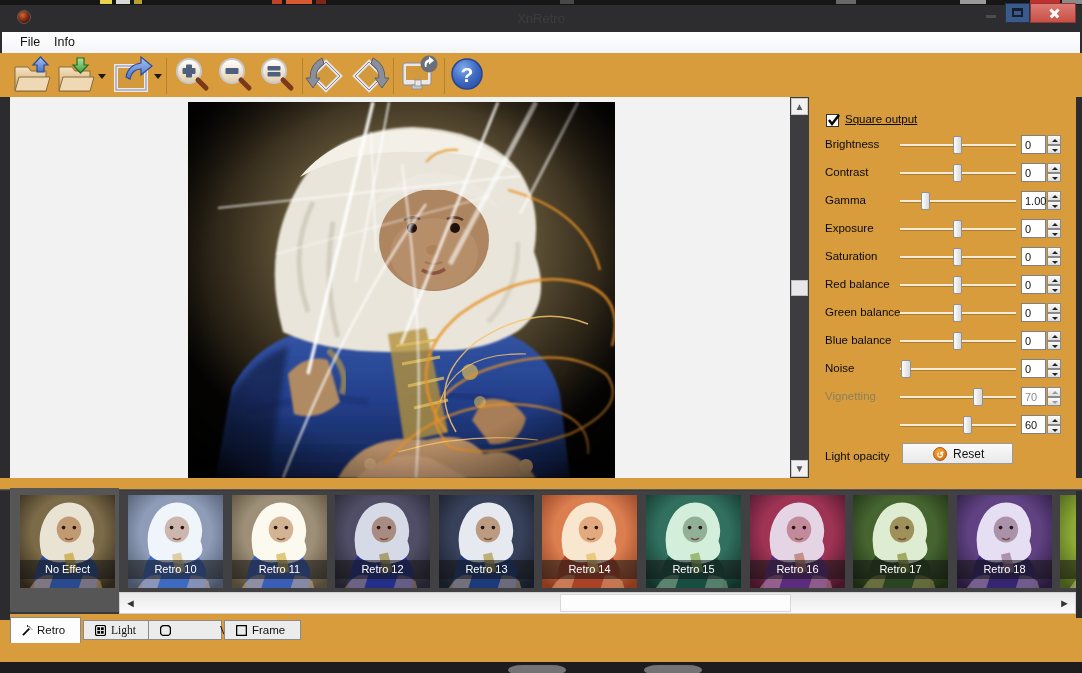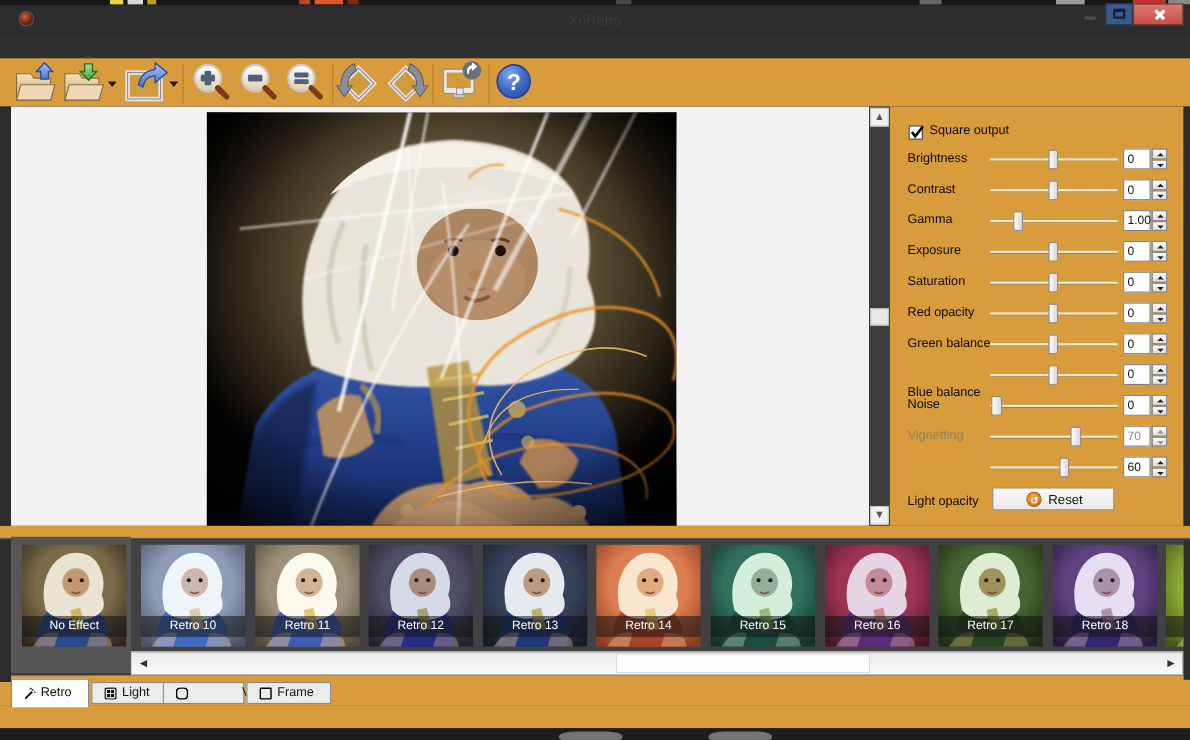--- a/index.html
+++ b/index.html
@@ -36,21 +36,21 @@
 
 
 #vscroll { position:absolute; left:790px; top:0; width:19px; height:381px; background:#3d3d3f; }
 .sbtn { position:absolute; left:1px; width:17px; height:17px; background:#f1f1f1; border:1px solid #c8c8c8; color:#5a5a5a; font-size:10px; text-align:center; line-height:15px; }
 #vthumb { position:absolute; left:1px; top:183px; width:17px; height:16px; background:#e8e8e8; border:1px solid #bdbdbd; }
 
 
 #panel { position:absolute; left:809px; top:0; width:267px; height:381px; background:#d89c3c; }
 #checkbox { position:absolute; left:17px; top:17px; width:13px; height:13px; background:#fff; border:1.5px solid #333; }
 #checkbox svg { position:absolute; left:0px; top:-2px; }
-#cblabel { position:absolute; left:36px; top:16px; font-size:11.5px; color:#0a0a0a; }
+#cblabel { position:absolute; left:36px; top:16px; font-size:11.5px; color:#0a0a0a;text-decoration:underline; }
 .slab { position:absolute; left:16px; font-size:11.5px; color:#0a0a0a; }
 .slab.gray { color:#8d8159; }
 .strack { position:absolute; left:91px; width:116px; height:3px; background:#f4ecd8; border-bottom:1px solid #a87e2e; }
 .sthumb { position:absolute; width:9.4px; height:18px; background:linear-gradient(90deg,#fdfdfd,#d8d8d8); border:1px solid #909090; border-radius:2px; }
 .vbox { position:absolute; left:212px; width:25px; height:19px; background:#fff; border:1px solid #808080; font-size:11px; color:#111; padding:3px 0 0 3px; }
 .spin { position:absolute; left:238px; width:14px; height:19px; }
 .spinb { width:14px; height:9.5px; background:linear-gradient(#fbfbfb,#dedede); border:1px solid #8a8a8a; position:relative; }
 .ua,.da { position:absolute; left:4px; width:0; height:0; border-left:3px solid transparent; border-right:3px solid transparent; }
 .ua { top:3px; border-bottom:3.6px solid #222; }
 .da { top:3px; border-top:3.6px solid #222; }
@@ -111,20 +111,24 @@
    <div id="title">XnRetro</div>
    <div id="minbtn"></div>
    <div id="maxbtn">
         <div></div>
       </div>
    <div id="closebtn">
         <div class="x1"></div>
         <div class="x2"></div>
       </div>
  </div>
+ <div class="abs" id="menubar">
+   <span style="left:18px;">File</span>
+      <span style="left:52px;">Info</span>
+ </div>
  <div class="abs" id="toolbar"><svg width="500" height="44" viewBox="0 0 500 44" xmlns="http://www.w3.org/2000/svg">
 <defs>
 <linearGradient id="fold" x1="0" y1="0" x2="0" y2="1">
  <stop offset="0%" stop-color="#f4e3c4"></stop>
             <stop offset="45%" stop-color="#e3c597"></stop>
             <stop offset="100%" stop-color="#c49d67"></stop>
 </linearGradient>
 <linearGradient id="barr" x1="0" y1="0" x2="0" y2="1">
  <stop offset="0%" stop-color="#a8c4f0"></stop>
             <stop offset="100%" stop-color="#4a74cc"></stop>
@@ -378,21 +382,21 @@
 <div class="sthumb" style="left:143.7px;top:151px;"></div>
 <div class="vbox" style="top:150px;">0</div>
 <div class="spin" style="top:150px;">
  <div class="spinb">
             <span class="ua"></span>
           </div>
  <div class="spinb">
             <span class="da"></span>
           </div>
 </div>
-<div class="slab" style="top:181px;">Red opacity</div>
+<div class="slab" style="top:181px;">Red balance</div>
 <div class="strack" style="top:187px;"></div>
 <div class="sthumb" style="left:143.7px;top:179px;"></div>
 <div class="vbox" style="top:178px;">0</div>
 <div class="spin" style="top:178px;">
  <div class="spinb">
             <span class="ua"></span>
           </div>
  <div class="spinb">
             <span class="da"></span>
           </div>
@@ -402,21 +406,21 @@
 <div class="sthumb" style="left:143.7px;top:207px;"></div>
 <div class="vbox" style="top:206px;">0</div>
 <div class="spin" style="top:206px;">
  <div class="spinb">
             <span class="ua"></span>
           </div>
  <div class="spinb">
             <span class="da"></span>
           </div>
 </div>
-<div class="slab" style="top:254px;">Blue balance</div>
+<div class="slab" style="top:237px;">Blue balance</div>
 <div class="strack" style="top:243px;"></div>
 <div class="sthumb" style="left:143.7px;top:235px;"></div>
 <div class="vbox" style="top:234px;">0</div>
 <div class="spin" style="top:234px;">
  <div class="spinb">
             <span class="ua"></span>
           </div>
  <div class="spinb">
             <span class="da"></span>
           </div>
@@ -728,21 +732,21 @@
    <div id="hthumb"></div>
  </div>
  <div class="abs" id="tabrow">
    <div class="tab sel" style="left:10px;width:71px;">
      <svg class="ticon" viewBox="0 0 12 12">
           <path d="M1 11 L8 4" stroke="#000" stroke-width="1.8"></path>
           <path d="M7 1 L9 3 M10 4 L11 5 M6 0 L6 2" stroke="#000" stroke-width="1"></path>
         </svg>
      <span class="ttext" style="left:26px;">Retro</span>
       </div>
-   <div class="tab" style="left:83px;width:84px;">
+   <div class="tab" style="left:83px;width:84px;font-family:Liberation Serif, serif;">
      <svg class="ticon" viewBox="0 0 12 12">
           <rect x="0.5" y="0.5" width="11" height="11" rx="2" fill="none" stroke="#000" stroke-width="1.4"></rect>
           <rect x="2.5" y="2.5" width="3" height="3" fill="#000"></rect>
           <rect x="6.5" y="2.5" width="3" height="3" fill="#000"></rect>
           <rect x="2.5" y="6.5" width="3" height="3" fill="#000"></rect>
           <rect x="6.5" y="6.5" width="3" height="3" fill="#000"></rect>
         </svg>
      <span class="ttext" style="left:27px;">Light</span>
       </div>
    <div class="tab" style="left:148px;width:74px;">

